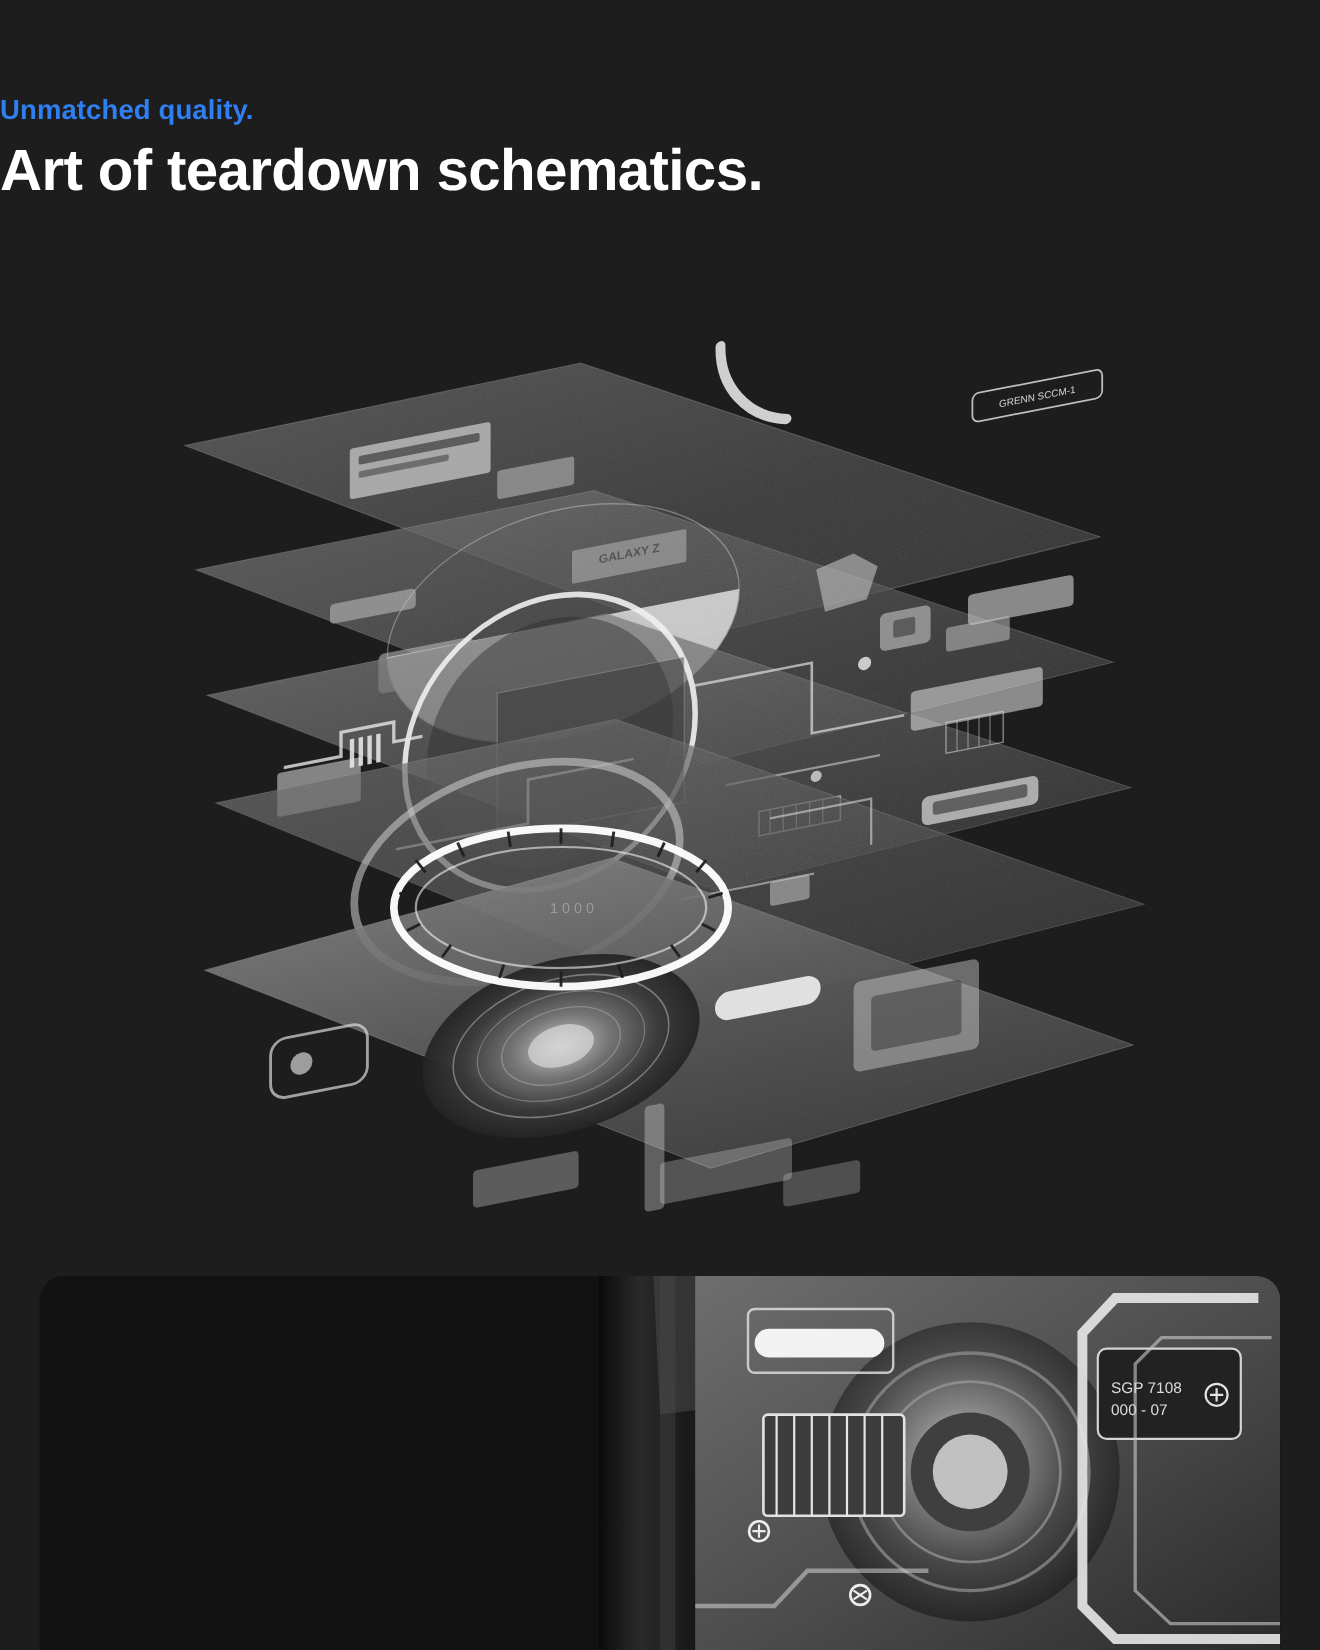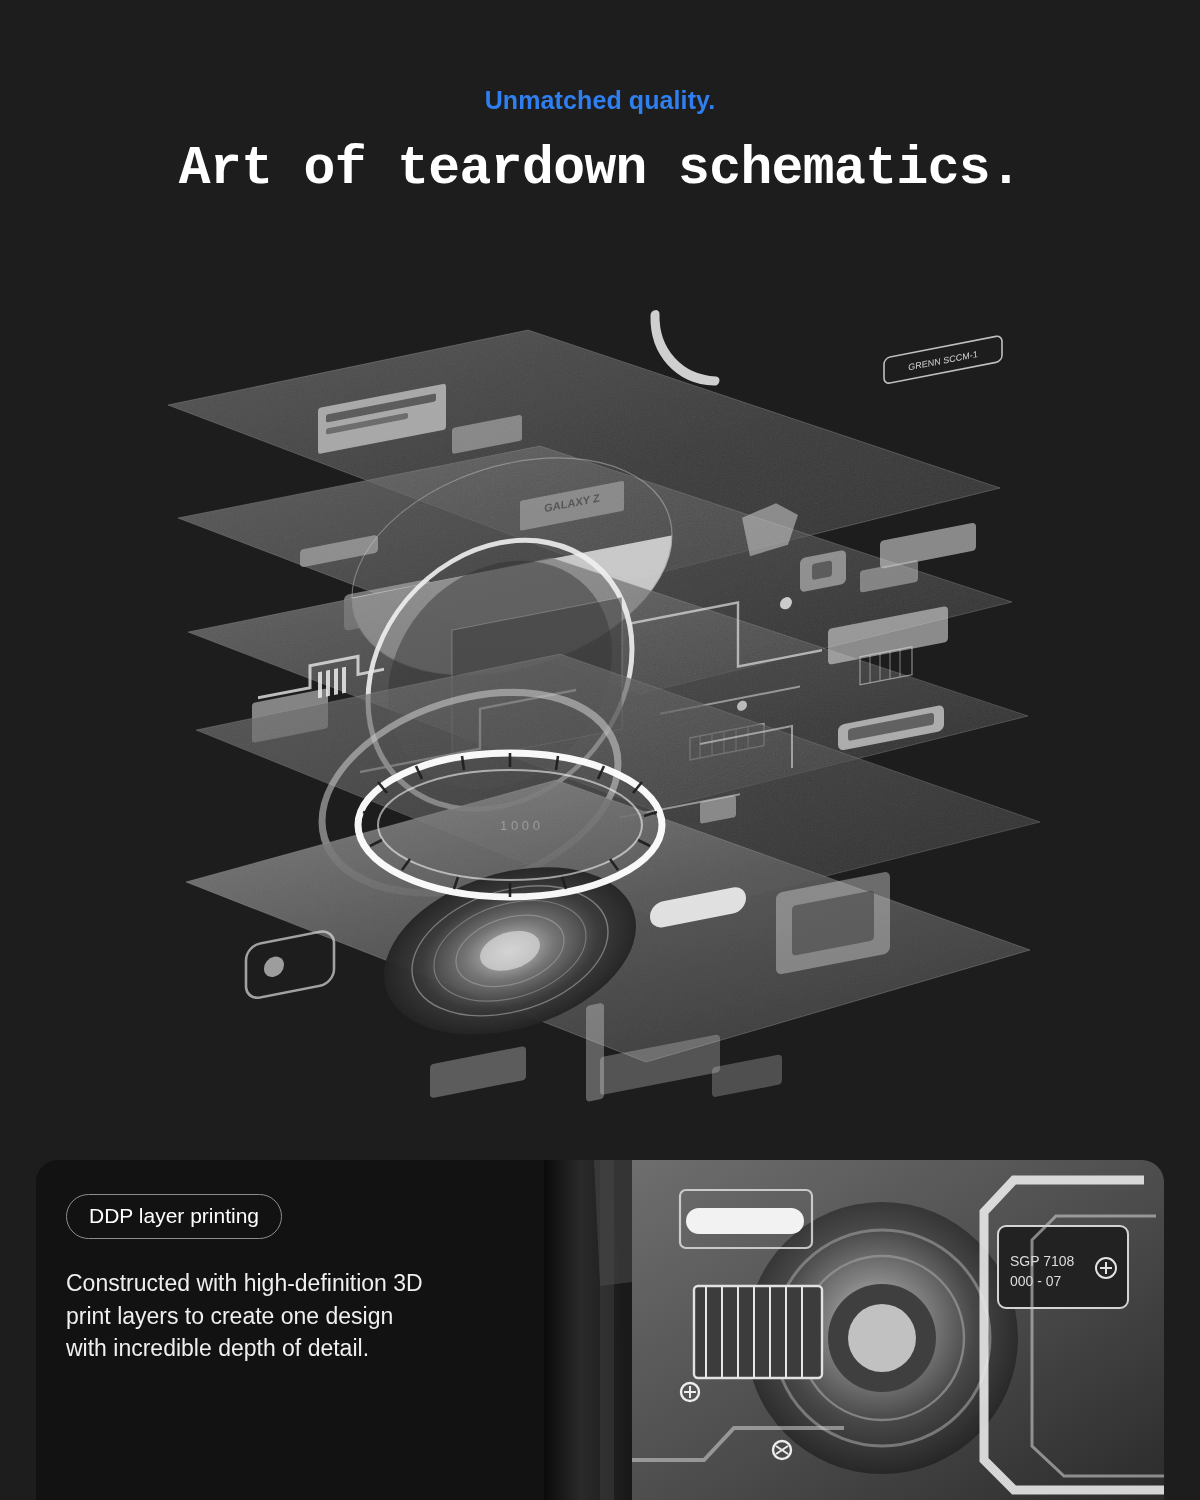--- a/index.html
+++ b/index.html
@@ -14,36 +14,35 @@
     font-family: "Liberation Sans", sans-serif;
     color: #ffffff;
     position: relative;
   }
 
   
   .header {
     position: absolute;
     top: 0; left: 0;
     width: 1200px;
-    text-align: center;
+    text-align: left;
   }
   .eyebrow {
     margin-top: 86px;
     font-size: 25px;
     font-weight: 600;
     color: #2f7ff0;
     letter-spacing: 0.1px;
   }
   .headline {
-    margin-top: 24px;
+    margin-top: 10px;
     font-size: 53px;
     font-weight: 700;
     color: #ffffff;
     letter-spacing: -0.6px;
-    font-family: Liberation Mono, monospace;
   }
 
   
   .hero {
     position: absolute;
     top: 250px;
     left: 0;
     width: 1200px;
     height: 900px;
   }
@@ -374,19 +373,13 @@
       <line x1="556" y1="108" x2="568" y2="108" stroke="#e4e4e4" stroke-width="2"></line>
       <line x1="562" y1="102" x2="562" y2="114" stroke="#e4e4e4" stroke-width="2"></line>
 
       <path d="M600,20 L470,20 L440,52 L440,300 L470,330 L620,330" fill="none" stroke="#e8e8e8" stroke-width="9" opacity="0.9"></path>
       <path d="M612,56 L512,56 L488,80 L488,286 L520,316 L620,316" fill="none" stroke="#cccccc" stroke-width="3" opacity="0.6"></path>
 
       <path d="M88,300 L160,300 L190,268 L300,268" fill="none" stroke="#e0e0e0" stroke-width="4" opacity="0.5"></path>
     </svg>
   </div>
 
-  <div class="feature-text">
-    <div class="pill">DDP layer printing</div>
-    <div class="feature-desc">Constructed with high-definition 3D
-print layers to create one design
-with incredible depth of detail.</div>
-  </div>
 </div>
 
 </body></html>

